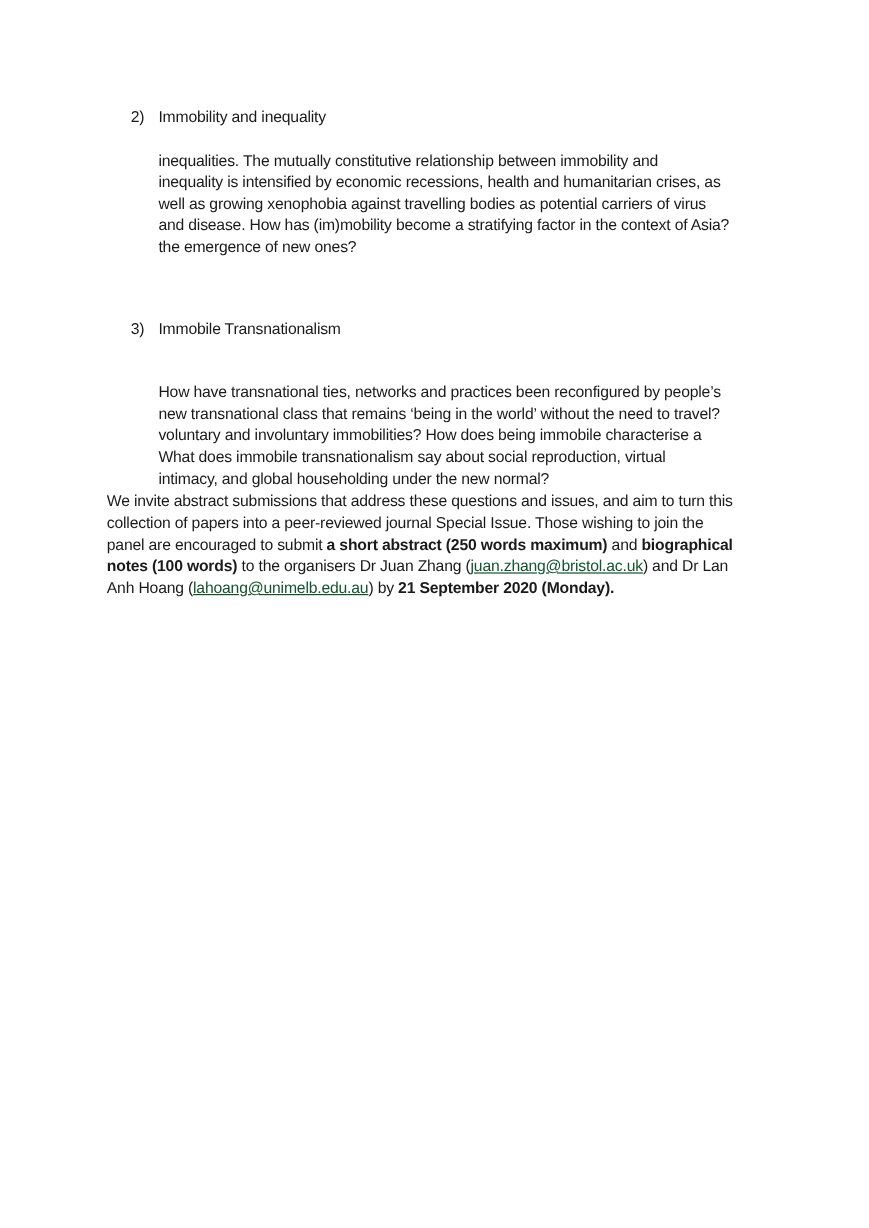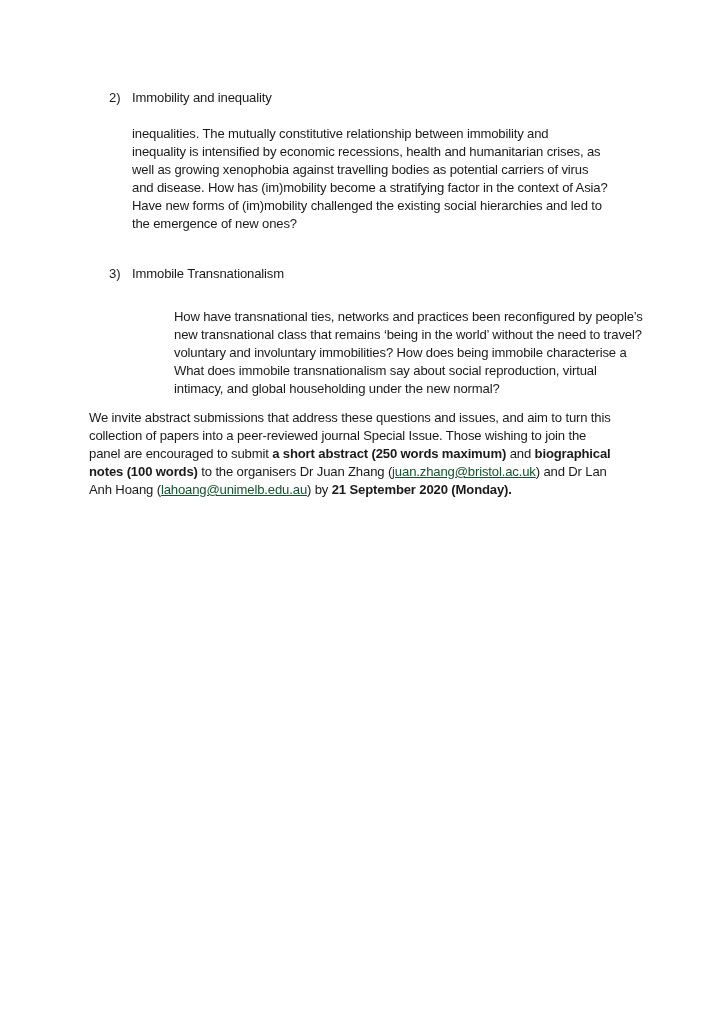--- a/index.html
+++ b/index.html
@@ -27,29 +27,28 @@
 <div class="page">
 
   <div class="item" style="top:89px;">
     <span class="item-num">2)</span>
     <span class="item-heading">Immobility and inequality</span>
     <div class="item-body" style="top:36px;">
       <span class="line">inequalities. The mutually constitutive relationship between immobility and</span>
       <span class="line">inequality is intensified by economic recessions, health and humanitarian crises, as</span>
       <span class="line">well as growing xenophobia against travelling bodies as potential carriers of virus</span>
       <span class="line">and disease. How has (im)mobility become a stratifying factor in the context of Asia?</span>
-      <span class="line">Have new forms of (im)mobility challenged the existing social hierarchies and led to</span>
       <span class="line">the emergence of new ones?</span>
     </div>
   </div>
 
   <div class="item" style="top:265px;">
     <span class="item-num">3)</span>
     <span class="item-heading">Immobile Transnationalism</span>
-    <div class="item-body" style="top:43px;margin-left:42px;">
+    <div class="item-body" style="top:53px;">
       <span class="line">How have transnational ties, networks and practices been reconfigured by people’s</span>
       <span class="line">new transnational class that remains ‘being in the world’ without the need to travel?</span>
       <span class="line">voluntary and involuntary immobilities? How does being immobile characterise a</span>
       <span class="line">What does immobile transnationalism say about social reproduction, virtual</span>
       <span class="line">intimacy, and global householding under the new normal?</span>
     </div>
   </div>
 
   <div class="closing">
     <span class="line"><span>We invite abstract submissions that address these questions and issues, and aim to turn this</span></span>

